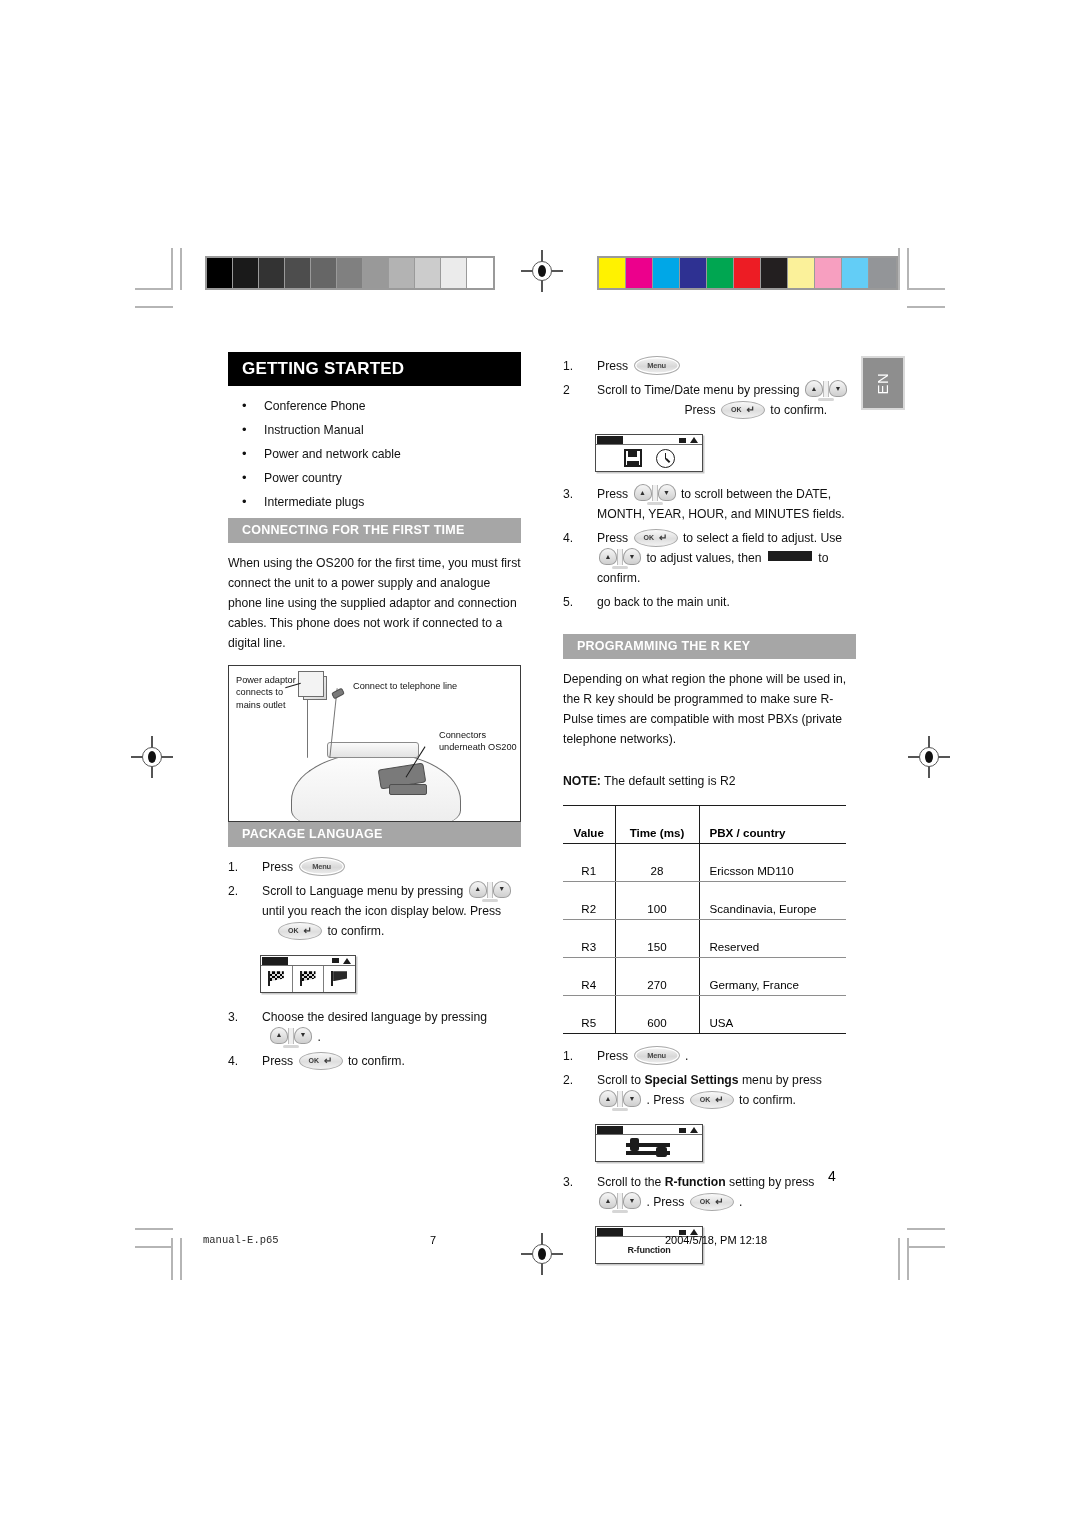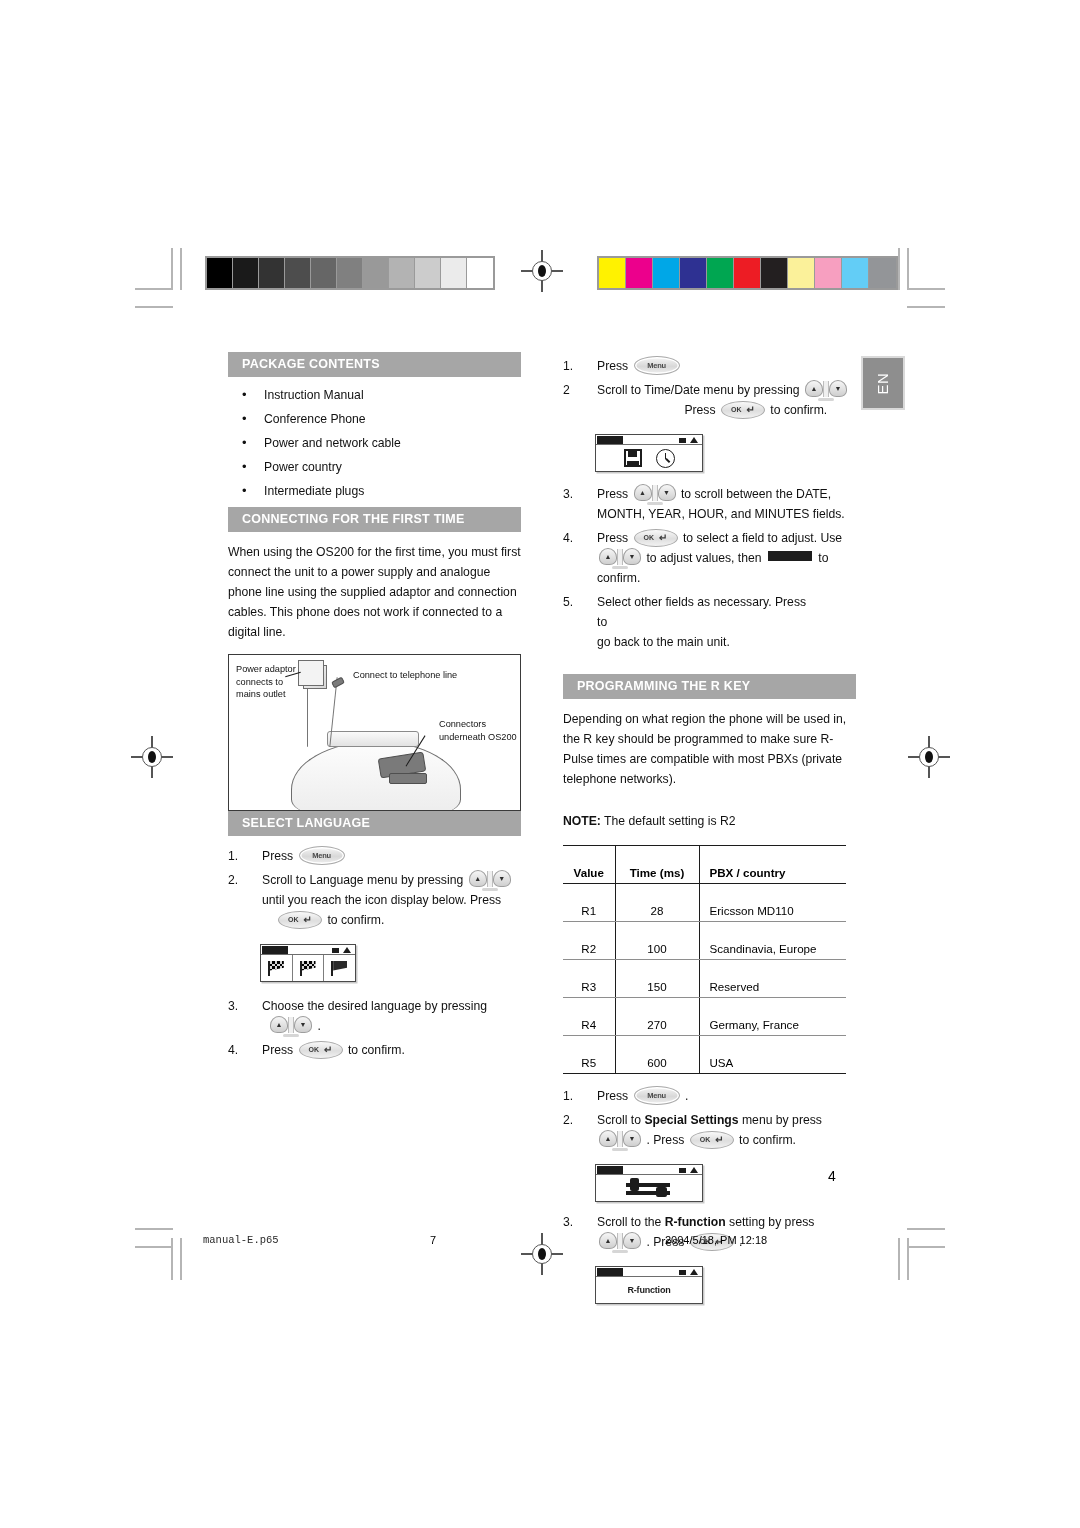--- a/index.html
+++ b/index.html
@@ -311,26 +311,26 @@
     <div class="ring"></div>
       <div class="dot"></div>
   </div>
 
   <div class="en-badge">
     <span>EN</span>
   </div>
 
   <div class="col col-left">
 
-
-    <h2 class="bar-gray">PACKAGE CONTENTS</h2>
+    <h1 class="bar-black">GETTING STARTED</h1>
+
 
     <ul class="bullets">
+      <li>Conference Phone</li>
       <li>Instruction Manual</li>
-      <li>Conference Phone</li>
       <li>Power and network cable</li>
       <li>Power country</li>
       <li>Intermediate plugs</li>
     </ul>
 
     <h2 class="bar-gray gap-top">CONNECTING FOR THE FIRST TIME</h2>
 
     <p class="body">When using the OS200 for the first time, you must first connect the unit to a power supply and analogue phone line using the supplied adaptor and connection cables. This phone does not work if connected to a digital line.</p>
 
     <div class="illus">
@@ -345,21 +345,21 @@
       <div class="conn-dark" style="left:160px;top:118px;width:38px;height:11px;border-radius:2px;"></div>
 
       <div class="leadline" style="left:56px;top:19px;width:16px;height:1px;transform:rotate(-16deg);"></div>
       <div class="leadline" style="left:186px;top:78px;width:1.4px;height:36px;transform:rotate(32deg);"></div>
 
       <div class="ilabel" style="left:7px;top:8px;width:62px;">Power adaptor connects to mains outlet</div>
       <div class="ilabel" style="left:124px;top:14px;width:150px;">Connect to telephone line</div>
       <div class="ilabel" style="left:210px;top:63px;width:78px;">Connectors underneath OS200</div>
     </div>
 
-    <h2 class="bar-gray gap-top">SELECT LANGUAGE</h2>
+    <h2 class="bar-gray gap-top">PACKAGE LANGUAGE</h2>
 
     <ol class="steps">
       <li>
         <span class="num">1.</span>
         <span>Press</span>
         <span class="key key-menu"><span class="lbl">Menu</span></span>
       </li>
 
       <li>
         <span class="num">2.</span>
@@ -532,25 +532,20 @@
           </span>
           <span>to adjust values, then</span>
           <span class="key-black"></span>
           <span>to</span>
         </span>
         <span class="stepline">confirm.</span>
       </li>
 
       <li>
         <span class="num">5.</span>
-        <span class="stepline">
-          <span>Select other fields as necessary. Press</span>
-          <span class="key-blank"></span>
-          <span>to</span>
-        </span>
         <span class="stepline">go back to the main unit.</span>
       </li>
     </ol>
 
     <h2 class="bar-gray" style="margin-top:18px;">PROGRAMMING THE R KEY</h2>
 
     <p class="body">Depending on what region the phone will be used in, the R key should be programmed to make sure R-Pulse times are compatible with most PBXs (private telephone networks).</p>
 
     <p class="body" style="margin-top:22px;">
       <b class="bold">NOTE:</b>

